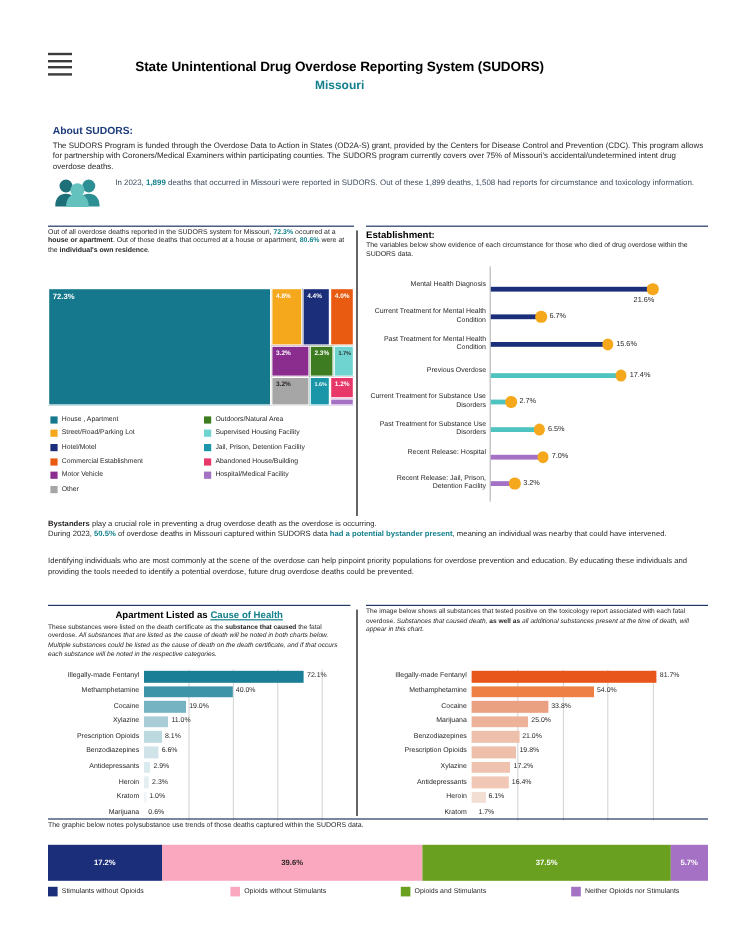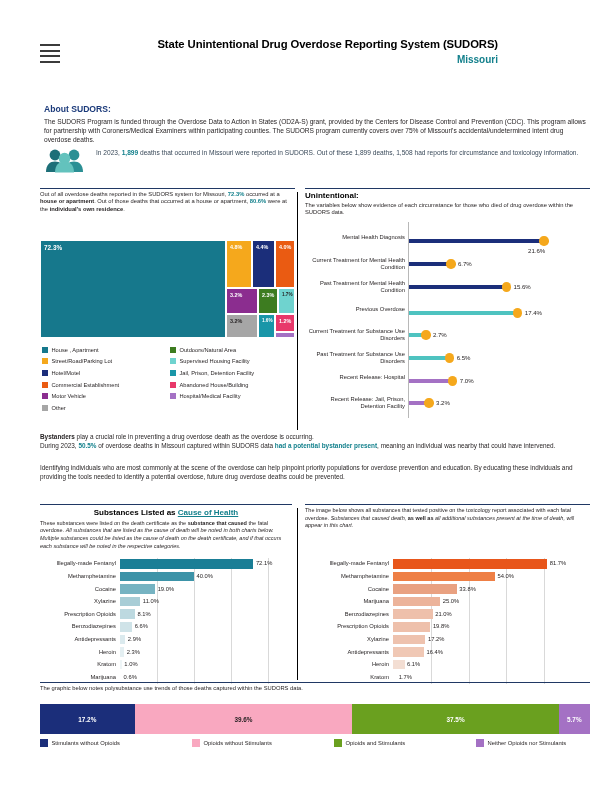--- a/index.html
+++ b/index.html
@@ -12,21 +12,21 @@
     color: #231f20;
     overflow: hidden;
     position: relative;
   }
   .page { position: absolute; left: 0; top: 0; width: 612px; height: 792px; background:#fff; }
 
   
   .header { position:absolute; left:20px; top:30px; width:575px; height:68px; }
   .hamburger { position:absolute; left:20px; top:14px; width:20px; }
   .hamburger span { display:block; height:2px; background:#3b3b3b; margin-bottom:3.5px; }
-  .title-block { position:absolute; left:48px; top:8px; width:430px; text-align:right; }
+  .title-block { position:absolute; left:48px; top:20px; width:430px; text-align:center; }
   .title-line1 { font-size:11.3px; font-weight:bold; letter-spacing:-0.1px; color:#000; }
   .title-line2 { font-size:11.3px; font-weight:bold; margin-top:3px; color:#000; }
   .title-line3 { font-size:10px; font-weight:bold; margin-top:4px; color:#13808c; }
 
   .logo { position:absolute; left:497px; top:34px; width:72px; text-align:center; }
   .shield-wrap { width:40px; height:42px; margin:0 auto; position:relative; }
   .logo-caption-small { font-size:2.7px; font-weight:bold; letter-spacing:0.2px; color:#1b3668; margin-top:1px; }
   .logo-caption-1 { font-size:7.6px; font-weight:bold; color:#1b3668; letter-spacing:-0.1px; line-height:1; }
   .logo-caption-2 { font-size:4.5px; font-weight:bold; color:#1b3668; letter-spacing:0.2px; line-height:1.2; }
 
@@ -200,21 +200,21 @@
           <span class="lg-lb">Abandoned House/Building</span>
         </div>
         <div class="lg-item">
           <span class="lg-sw" style="background: rgb(164, 113, 196);"></span>
           <span class="lg-lb">Hospital/Medical Facility</span>
         </div>
       </div>
     </div>
 
   <div class="panel" id="circ-panel">
-    <div class="panel-title">Unintentional:</div>
+    <div class="panel-title">Establishment:</div>
     <div class="panel-sub">The variables below show evidence of each circumstance for those who died of drug overdose within the SUDORS data.</div>
   </div>
   <div class="lolli-chart" id="lolli">
     <div class="lolli-axis"></div>
   <div class="lolli-row" style="top: 12px;">
         <div class="lolli-lab">Mental Health Diagnosis</div>
         <div class="lolli-bar" style="width: 135px; background: rgb(27, 46, 122);"></div>
         <div class="lolli-dot" style="left: 234.3px; background: rgb(245, 168, 28);"></div>
         <div class="lolli-val" style="left: 223px; top: 13px;">21.6%</div>
       </div>
@@ -264,21 +264,21 @@
   <div class="vdiv" style="left:297px; top:192px; height:238px;"></div>
 
   <div class="bystand">
     <p><b>Bystanders</b><span> play a crucial role in preventing a drug overdose death as the overdose is occurring.</span></p>
     <p><span>During 2023, </span><b class="hl">50.5%</b><span> of overdose deaths in Missouri captured within SUDORS data </span><b class="hl">had a potential bystander present</b><span>, meaning an individual was nearby that could have intervened.</span></p>
     <p class="p2">Identifying individuals who are most commonly at the scene of the overdose can help pinpoint priority populations for overdose prevention and education. By educating these individuals and providing the tools needed to identify a potential overdose, future drug overdose deaths could be prevented.</p>
   </div>
 
   <div class="panel" id="cod-panel">
     <div class="panel-title-c">
-      <span>Substances Listed as </span><span class="ul-teal">Cause of Health</span>
+      <span>Apartment Listed as </span><span class="ul-teal">Cause of Health</span>
     </div>
     <div class="panel-sub2">
       <span>These substances were listed on the death certificate as the </span><b>substance that caused</b><span> the fatal overdose.  </span><i>All substances that are listed as the cause of death will be noted in both charts below.  Multiple substances could be listed as the cause of death on the death certificate, and if that occurs each substance will be noted in the respective categories.</i>
     </div>
   </div>
   <div class="hbar-chart" id="cod-chart" style="left:42px; top:558px; width:250px; height:126px;">
       <div class="grid-l" style="left: 115px; top: 0px; height: 126px;"></div>
       <div class="grid-l" style="left: 152px; top: 0px; height: 126px;"></div>
       <div class="grid-l" style="left: 189px; top: 0px; height: 126px;"></div>
       <div class="grid-l" style="left: 226px; top: 0px; height: 126px;"></div>

